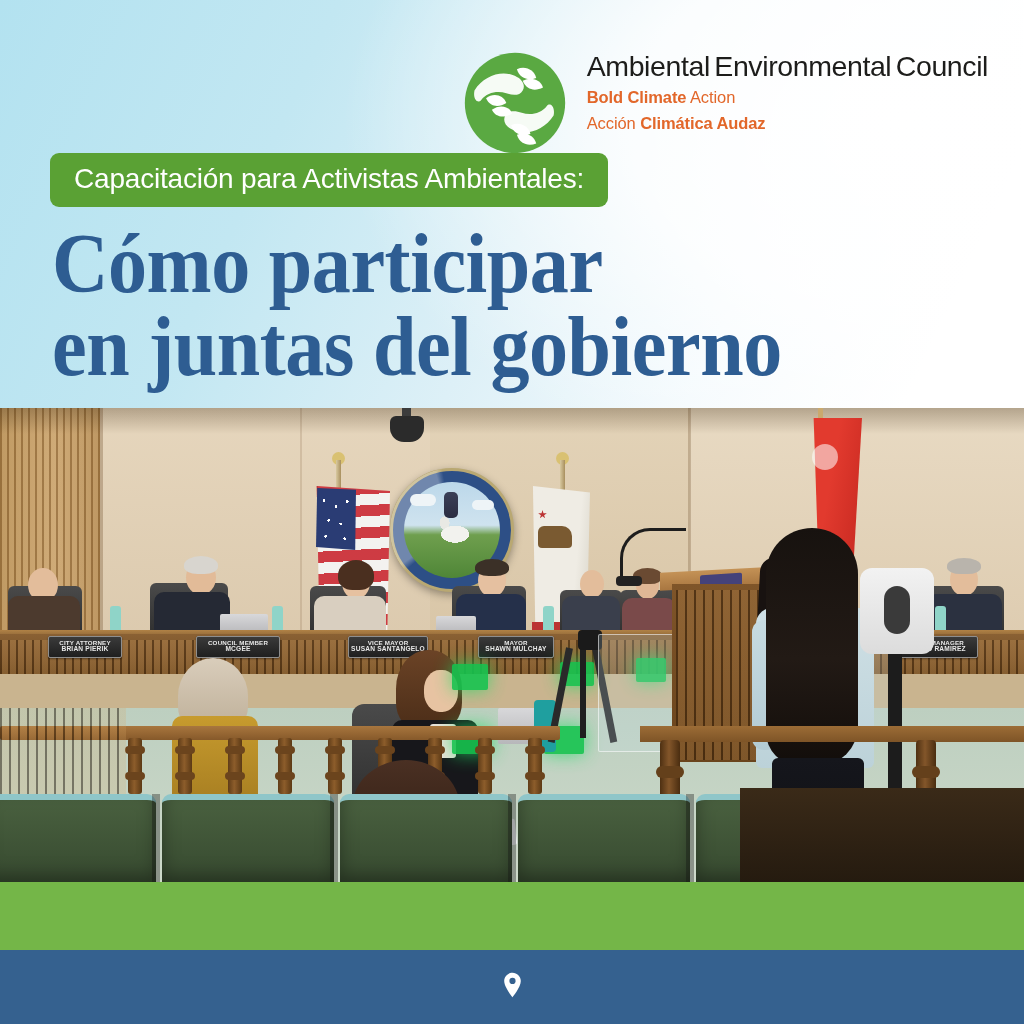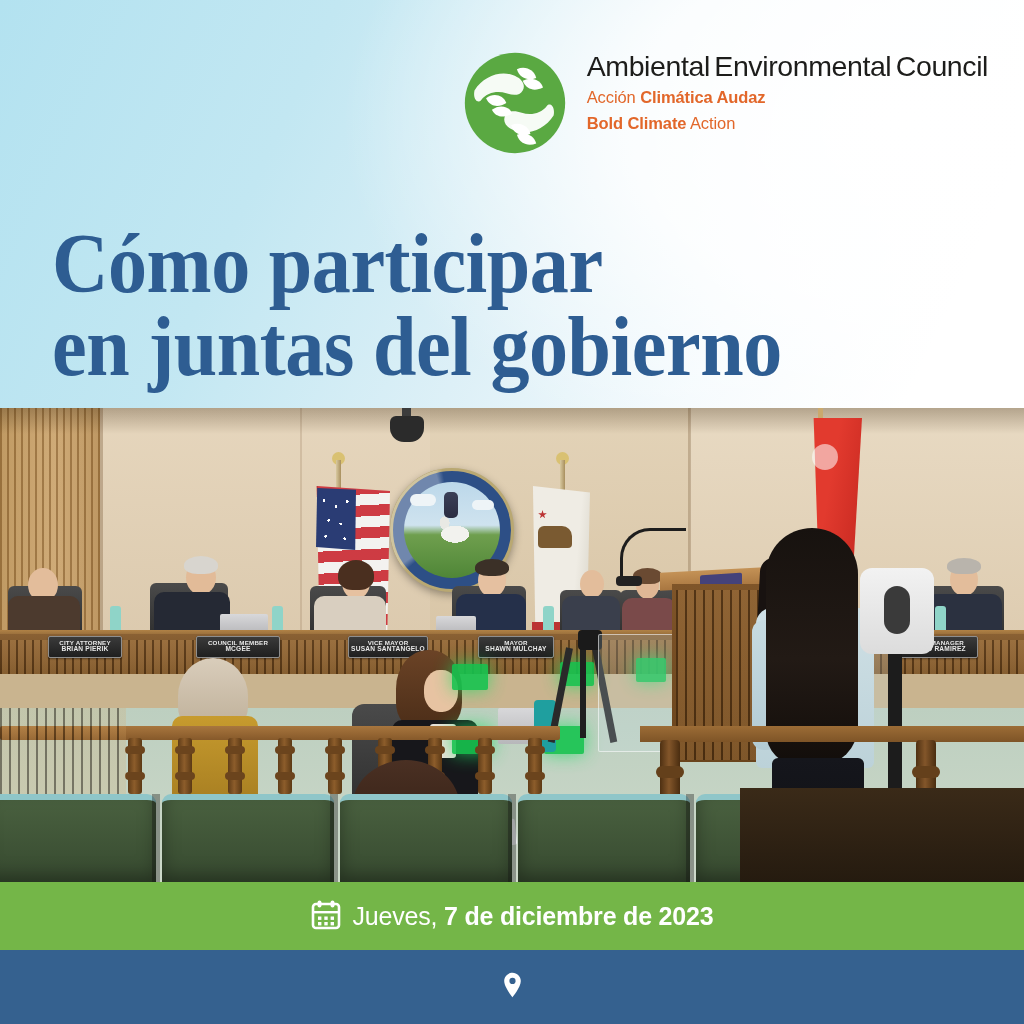--- a/index.html
+++ b/index.html
@@ -327,25 +327,26 @@
           <path d="M30 52c8-6 18-3 21 5-8 5-17 4-21-5z" fill="#ffffff"></path>
           <path d="M36 64c8-6 18-4 21 4-8 5-17 4-21-4z" fill="#ffffff"></path>
           <path d="M56 80c9-4 18 1 20 9-8 3-17 1-20-9z" fill="#ffffff"></path>
           <path d="M62 90c9-4 18 1 20 9-8 3-17 1-20-9z" fill="#ffffff"></path>
         </svg>
       </span>
       <span class="logo-text">
         <span class="logo-word">Ambiental</span>
         <span class="logo-word">Environmental</span>
         <span class="logo-word">Council</span>
+        <div class="logo-tag"><b>Bold Climate</b><span class="lite"> Action</span></div>
         <div class="logo-tag"><span class="lite">Acción </span><b>Climática Audaz</b></div>
-        <div class="logo-tag"><b>Bold Climate</b><span class="lite"> Action</span></div>
       </span>
     </div>
 
+    <div class="badge">Capacitación para Activistas Ambientales:</div>
 
     <div class="headline">
       <span class="l1">Cómo participar</span>
       <span class="l2">en juntas del gobierno</span>
     </div>
   </div>
 
   <div class="photo">
 
     <div class="ph wall-left"></div>
@@ -548,37 +549,20 @@
       <div class="seat-gap" style="left:330px;"></div>
       <div class="seat-gap" style="left:508px;"></div>
       <div class="seat-gap" style="left:686px;"></div>
     </div>
 
     <div class="ph" style="left:740px; top:380px; width:284px; height:98px;
          background:linear-gradient(180deg,#3a2a18,#241a0f);"></div>
   </div>
 
   <div class="greenbar">
-    <div class="gb-item">
-      <span class="icon-cal">
-        <svg width="30" height="31" viewBox="0 0 30 31" aria-hidden="true">
-          <rect x="2" y="5" width="26" height="24" rx="3" fill="none" stroke="#ffffff" stroke-width="2.6"></rect>
-          <rect x="6.5" y="1.5" width="4" height="7" rx="2" fill="#ffffff"></rect>
-          <rect x="19.5" y="1.5" width="4" height="7" rx="2" fill="#ffffff"></rect>
-          <rect x="2" y="12" width="26" height="2.4" fill="#ffffff"></rect>
-          <rect x="7" y="17.5" width="3.4" height="3.4" fill="#ffffff"></rect>
-          <rect x="13.3" y="17.5" width="3.4" height="3.4" fill="#ffffff"></rect>
-          <rect x="19.6" y="17.5" width="3.4" height="3.4" fill="#ffffff"></rect>
-          <rect x="7" y="23" width="3.4" height="3.4" fill="#ffffff"></rect>
-          <rect x="13.3" y="23" width="3.4" height="3.4" fill="#ffffff"></rect>
-          <rect x="19.6" y="23" width="3.4" height="3.4" fill="#ffffff"></rect>
-        </svg>
-      </span>
-      <span class="gb-text"><span class="lite">Jueves, </span><b>7 de diciembre de 2023</b></span>
-    </div>
   </div>
 
   <div class="bluebar">
     <span class="icon-pin">
       <svg width="19" height="26" viewBox="0 0 19 26" aria-hidden="true">
         <path d="M9.5 0.8C4.9 0.8 1.2 4.5 1.2 9.1c0 6.2 8.3 16.2 8.3 16.2s8.3-10 8.3-16.2c0-4.6-3.7-8.3-8.3-8.3z" fill="#ffffff"></path>
         <circle cx="9.5" cy="8.9" r="3.1" fill="#35618f"></circle>
       </svg>
     </span>
   </div>

